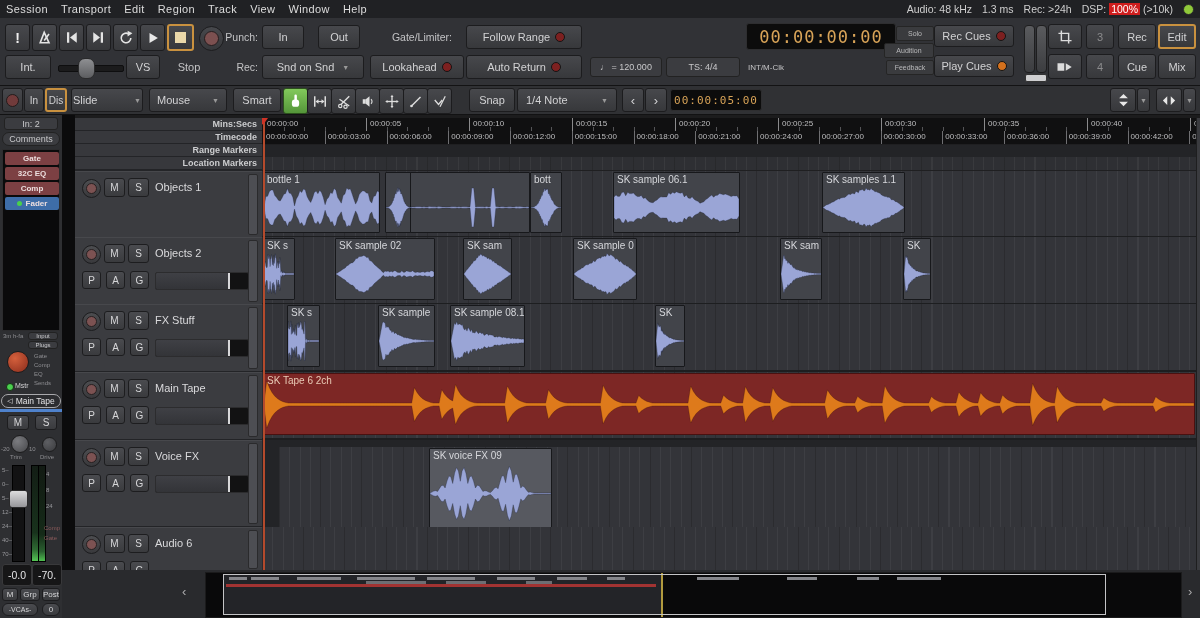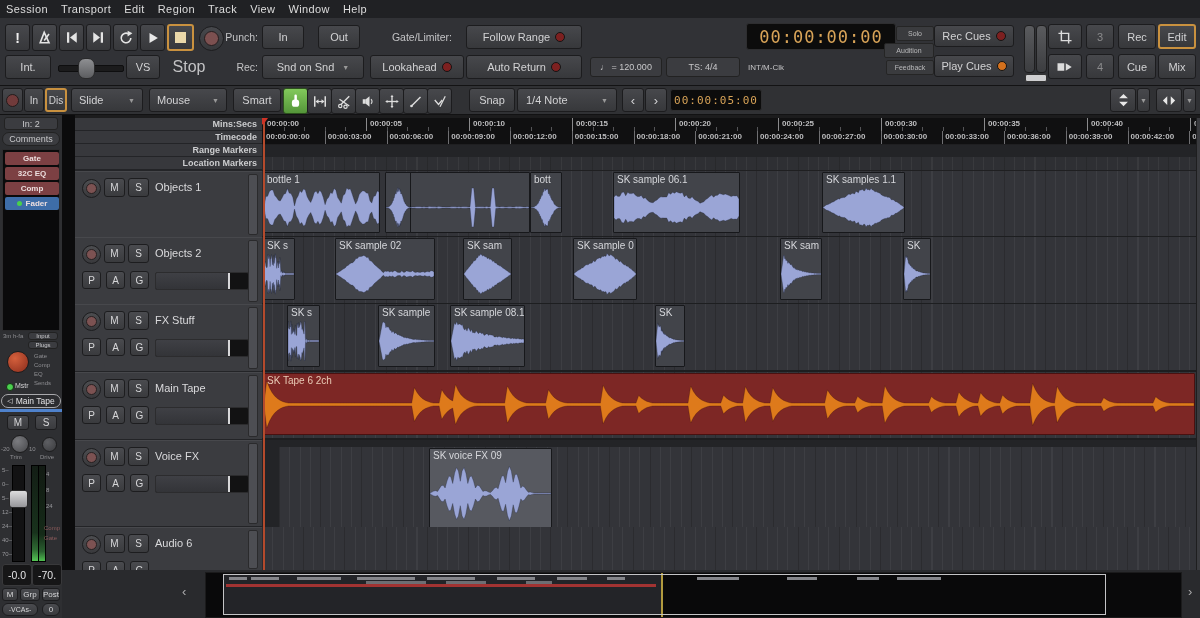--- a/index.html
+++ b/index.html
@@ -53,21 +53,21 @@
     repeating-linear-gradient(90deg, rgba(255,255,255,0.05) 0px, rgba(255,255,255,0.05) 1px, transparent 1px, transparent 10.3px);}
   .marker-row{position:absolute;left:0;width:934px;height:13px;border-bottom:1px solid #1f1f21;overflow:hidden;background-color:#2e2f33;}
   .trow{position:absolute;left:0;width:934px;border-bottom:2px solid #1d1e20;overflow:hidden;}
   .region{position:absolute;top:1px;background:#42444a;border:1px solid #17181b;border-radius:1px;overflow:hidden;box-sizing:border-box;}
   .region .rl{position:relative;z-index:2;display:block;font-size:10px;color:#d6d7db;padding:1px 3px;white-space:nowrap;overflow:hidden;}
   .region.sel{background:#575960;}
   .region.tape{background:#7d2725;border-color:#491110;}
   .region.tape .rl{color:#e8cbb6;}
   .tick-major{position:absolute;top:0;width:1px;height:13px;background:#8a8a8c;}
   .tick-minor{position:absolute;bottom:0;width:1px;height:4px;background:#555558;}
-  .tick-label{position:absolute;top:1px;font-size:8px;color:#bdbdbf;white-space:nowrap;font-weight:bold;}
+  .tick-label{position:absolute;top:1px;font-size:8px;color:#bdbdbf;white-space:nowrap;}
   #playhead{position:absolute;left:1px;top:0;width:2px;height:452px;background:#b44a2c;z-index:40;}
   #ph-tri{position:absolute;left:-4px;top:0;width:0;height:0;border-left:5px solid transparent;border-right:5px solid transparent;border-top:7px solid #cf3326;z-index:41;}
   .startmk{position:absolute;left:1px;top:1px;width:45px;height:10px;background:#43b14d;border-radius:2px;color:#0d2c10;font-size:8px;font-weight:bold;line-height:10px;padding-left:5px;}
   
   #summary{left:62px;top:570px;width:1138px;height:48px;background:#292a2d;}
   #sumcanvas{position:absolute;left:143px;top:2px;width:975px;height:44px;background:#09090a;border:1px solid #1b1b1c;overflow:hidden;}
   .sumbar{position:absolute;height:3px;background:#85868b;}
   .arrow{position:absolute;color:#a9a9ab;font-size:13px;}
   .fadermark{position:absolute;font-size:6px;color:#97979b;}
 </style>
@@ -78,20 +78,27 @@
 
   <div id="menubar" class="abs">
     <span class="menu-item">Session</span>
     <span class="menu-item">Transport</span>
     <span class="menu-item">Edit</span>
     <span class="menu-item">Region</span>
     <span class="menu-item">Track</span>
     <span class="menu-item">View</span>
     <span class="menu-item">Window</span>
     <span class="menu-item">Help</span>
+    <span id="menu-status">
+      <span>Audio: 48 kHz</span>
+      <span>1.3 ms</span>
+      <span>Rec: &gt;24h</span>
+      <span><span>DSP:</span> <span class="dsp-red">100%</span> <span>(&gt;10k)</span></span>
+      <span class="led"></span>
+    </span>
   </div>
 
   <div id="transport" class="abs">
 
     <div class="btn ibtn" style="left:5px;top:6px;width:25px;height:27px;font-weight:bold;font-size:14px;color:#eee;">!</div>
     <div class="btn ibtn" style="left:32px;top:6px;width:25px;height:27px;">
       <svg width="16" height="16" viewBox="0 0 20 20">
           <polygon points="9,3 4,16 15,16" fill="none" stroke="#e4e4e4" stroke-width="2"></polygon>
           <line x1="9" y1="13" x2="15" y2="5" stroke="#e4e4e4" stroke-width="2"></line>
         </svg>
@@ -135,21 +142,21 @@
         <span>Follow Range</span>
         <span class="dot"></span>
       </div>
 
     <div class="clock" style="left:746px;top:5px;width:150px;height:27px;font-size:17px;">00:00:00:00</div>
 
     <div class="btn" style="left:5px;top:37px;width:46px;height:24px;">Int.</div>
     <div style="position:absolute;left:58px;top:47px;width:64px;height:5px;background:#1b1b1c;border:1px solid #0e0e0f;border-radius:2px;"></div>
     <div style="position:absolute;left:78px;top:40px;width:15px;height:19px;border-radius:7px;background:linear-gradient(#8e8f92,#5c5d60);border:1px solid #2a2a2b;"></div>
     <div class="btn" style="left:126px;top:37px;width:34px;height:24px;">VS</div>
-    <div class="lbl" style="left:164px;top:38px;width:50px;height:22px;justify-content:center;font-size:16px;">Stop</div>
+    <div class="lbl" style="left:164px;top:38px;width:50px;height:22px;justify-content:center;font-size:11px;">Stop</div>
     <div class="lbl r" style="left:218px;top:38px;width:40px;height:22px;">Rec:</div>
     <div class="btn" style="left:262px;top:37px;width:102px;height:24px;">
         <span>Snd on Snd</span>
         <span class="dd">▼</span>
       </div>
     <div class="btn" style="left:370px;top:37px;width:94px;height:24px;">
         <span>Lookahead</span>
         <span class="dot"></span>
       </div>
     <div class="btn" style="left:466px;top:37px;width:116px;height:24px;">
@@ -197,21 +204,21 @@
     <div class="btn" style="left:1158px;top:36px;width:38px;height:25px;">Mix</div>
   </div>
 
   <div id="edittb" class="abs">
     <div class="btn" style="left:2px;top:2px;width:21px;height:24px;">
         <span style="width:11px;height:11px;border-radius:50%;background:#713b3b;border:1px solid #241b1b;"></span>
       </div>
     <div class="btn" style="left:24px;top:2px;width:20px;height:24px;font-size:10px;">In</div>
     <div class="btn orange" style="left:45px;top:2px;width:22px;height:24px;font-size:10px;">Dis</div>
 
-    <div class="btn" style="left:71px;top:2px;width:72px;height:24px;justify-content:space-between;padding:0 7px;">
+    <div class="btn" style="left:71px;top:2px;width:72px;height:24px;justify-content:space-between;padding:0 1px;">
         <span>Slide</span>
         <span class="dd">▼</span>
       </div>
     <div class="btn" style="left:149px;top:2px;width:78px;height:24px;justify-content:space-between;padding:0 7px;">
         <span>Mouse</span>
         <span class="dd">▼</span>
       </div>
     <div class="btn" style="left:233px;top:2px;width:48px;height:24px;">Smart</div>
 
     <div class="tool green" style="left:283px;top:2px;">

